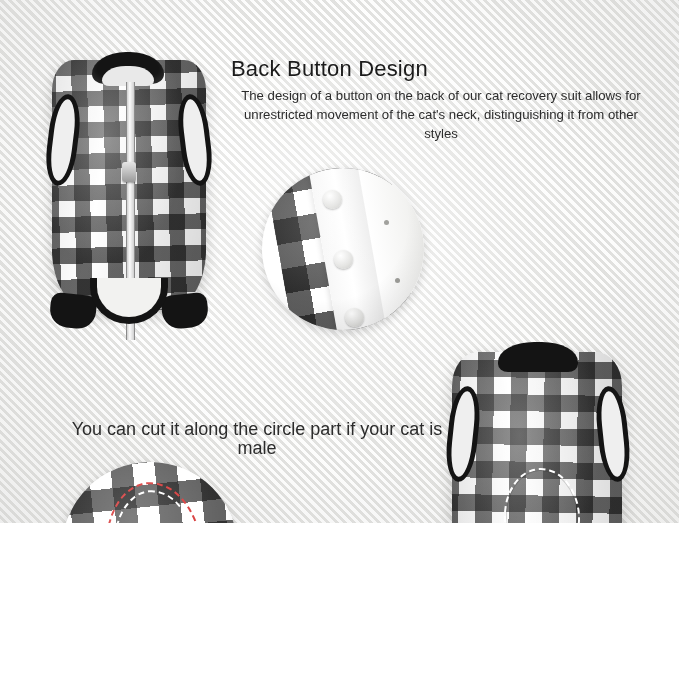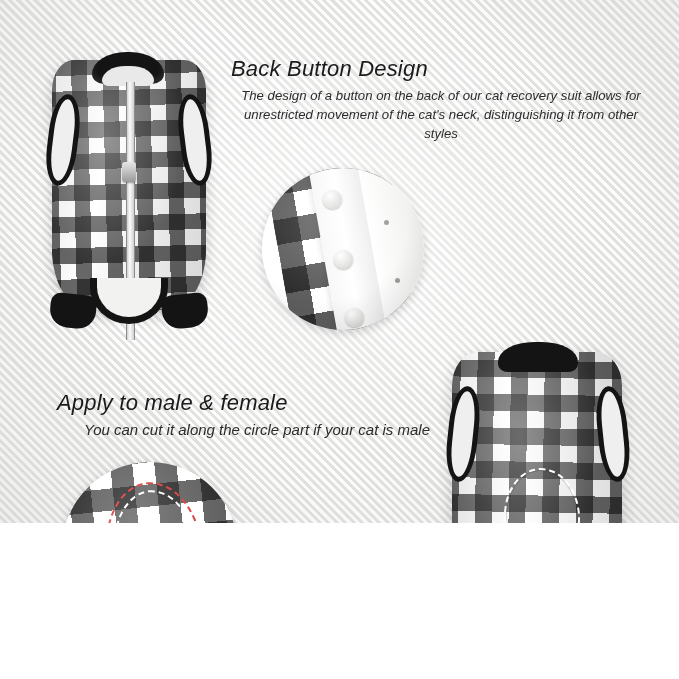--- a/index.html
+++ b/index.html
@@ -9,21 +9,20 @@
   }
   body {
     font-family: "Liberation Sans", sans-serif;
   }
   #page {
     position: relative;
     width: 679px;
     height: 523px;
     overflow: hidden;
     background: #a3a3a3;
-    font-style: italic;
   }
 
   
   .bg {
     position: absolute;
     inset: 0;
     background:
       repeating-linear-gradient(45deg,
         rgba(255,255,255,0.85) 0px,
         rgba(255,255,255,0.85) 3px,
@@ -50,21 +49,21 @@
     position: absolute;
     color: #2c2c2c;
     font-size: 13.2px;
     line-height: 19px;
     font-weight: 400;
     text-align: center;
   }
   #headline-1 { left: 231px; top: 56px; font-size: 22px; }
   #body-1 { left: 231px; top: 86px; width: 420px; }
   #headline-2 { left: 57px; top: 390px; font-size: 22px; }
-  #body-2 { left: 57px; top: 420px; width: 400px; font-size: 15px; }
+  #body-2 { left: 57px; top: 420px; width: 400px; font-size: 18px; }
 
   
   #suit-front {
     position: absolute;
     left: 44px;
     top: 42px;
     width: 170px;
     height: 300px;
   }
   #suit-front .body {
@@ -386,21 +385,20 @@
     <div class="placket"></div>
     <div class="placket2"></div>
     <div class="btn b1"></div>
     <div class="btn b2"></div>
     <div class="btn b3"></div>
     <div class="hole h1"></div>
     <div class="hole h2"></div>
     <div class="shade"></div>
   </div>
 
-  <div class="headline" id="headline-2">Apply to male &amp; female</div>
   <div class="bodytext" id="body-2">You can cut it along the circle part if your cat is male</div>
 
   <div id="inset-cut">
     <div class="plaid"></div>
     <div class="oval-red"></div>
     <div class="oval-white"></div>
     <div class="marker">✳</div>
     <div class="shade"></div>
   </div>
 

